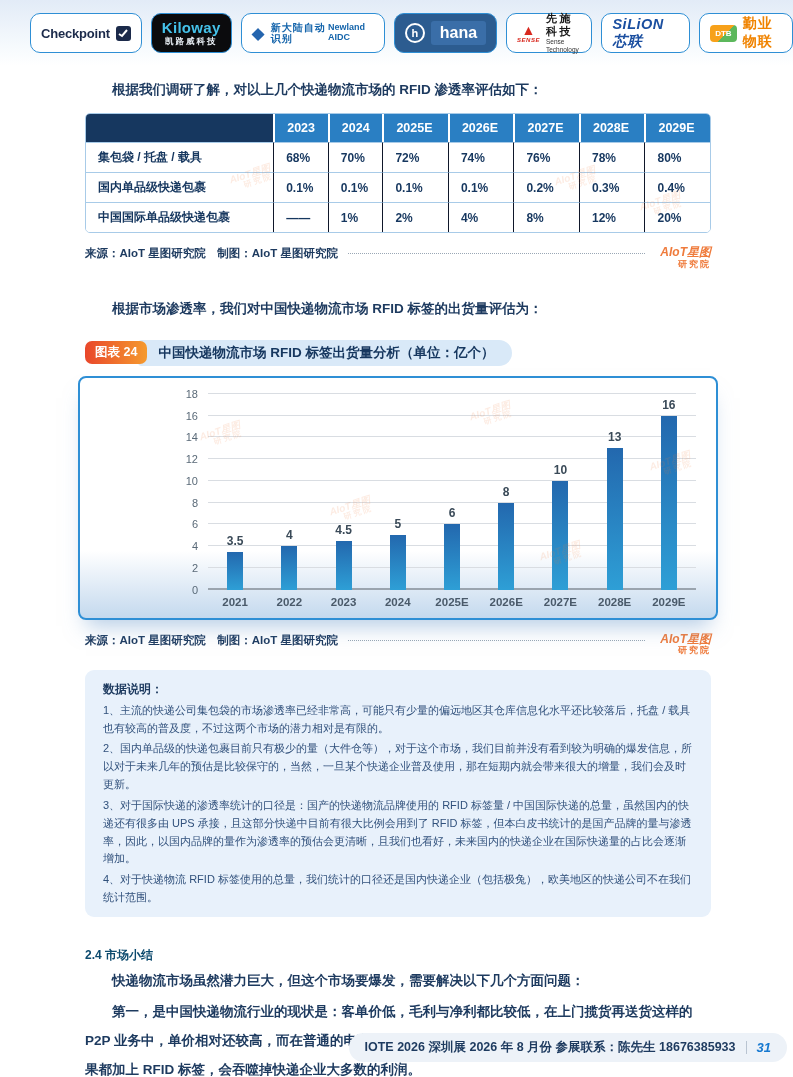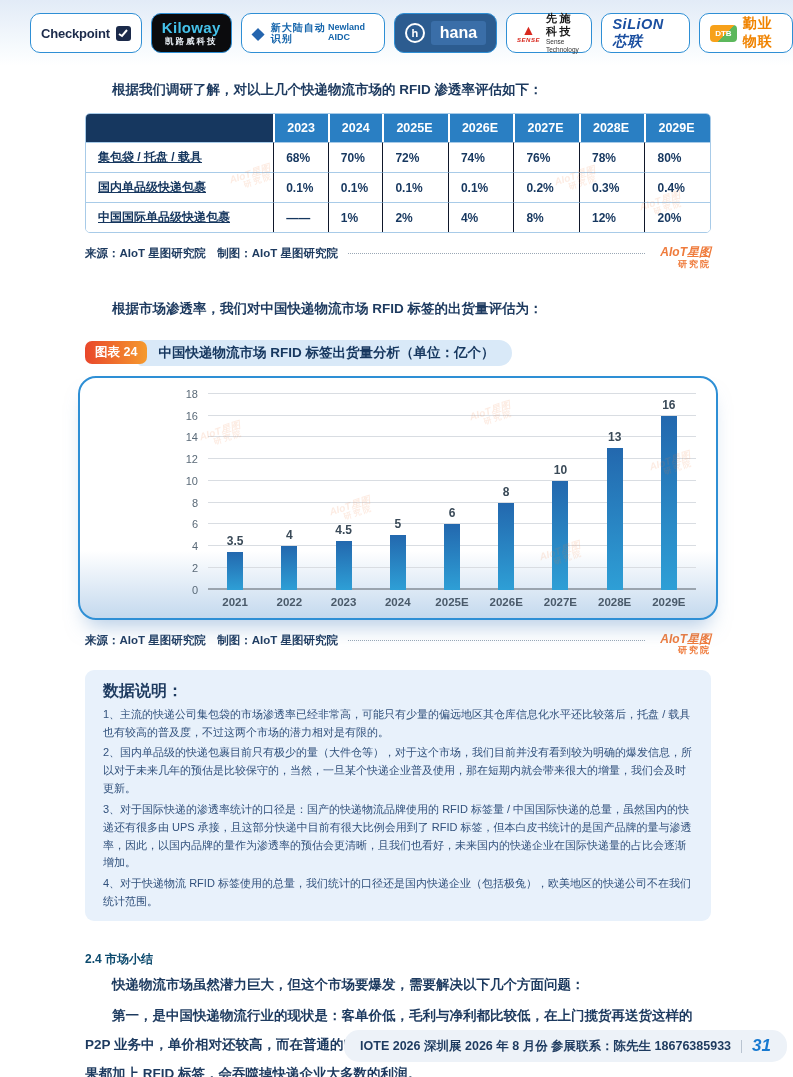--- a/index.html
+++ b/index.html
@@ -42,62 +42,62 @@
 
   .fig-header { display:flex; align-items:center; margin-top:16px; position:relative; }
   .fig-badge { z-index:2; background:linear-gradient(90deg,#e9472b,#f59a2e); color:#fff; font-weight:800; font-size:12.5px; padding:3px 10px; border-radius:7px; white-space:nowrap; }
   .fig-title { background:#d9e9f8; color:#16375f; font-weight:800; font-size:13.5px; padding:4px 18px 4px 20px; border-radius:4px 14px 14px 4px; margin-left:-9px; }
 
   
   table.pen { width:100%; border-collapse:separate; border-spacing:0; margin-top:9px; border:1px solid #a8cbe8; border-radius:5px; overflow:hidden; font-size:12px; }
   table.pen th { color:#fff; font-weight:800; font-size:12.5px; text-align:left; padding:7px 0 7px 12px; background:#2a7fc3; border-left:2px solid #fff; }
   table.pen th.corner { background:#16375f; border-left:none; width:30%; }
   table.pen td { color:#16375f; font-weight:600; padding:6px 0 6px 12px; border-top:1px solid #a8cbe8; border-left:1px solid #0f172a; background:#fff; }
-  table.pen td.lbl { border-left:none;text-decoration:underline; }
+  table.pen td.lbl { border-left:none; }
 
   .source-row { display:flex; align-items:flex-start; margin-top:13px; }
   .source-tx { font-size:11.5px; font-weight:700; color:#1d3a5f; white-space:nowrap; }
   .dotline { flex:1; border-bottom:1.5px dotted #9aa7b5; margin:7px 10px 0 10px; }
   .aiot-logo { display:flex; flex-direction:column; align-items:flex-end; line-height:1.1; min-width:56px; }
   .aiot-1 { color:#ef7b3c; font-weight:800; font-size:12px; font-style:italic; }
   .aiot-2 { color:#ef7b3c; font-weight:700; font-size:9px; letter-spacing:2px; }
 
   .para.mid { margin-top:26px; }
 
   
-  .chart-card { margin:10px -7px 0 -7px; border:2px solid #2e8fd5; border-radius:18px;
+  .chart-card { margin:10px -7px 0 -7px; border:2px solid #2e8fd5; border-radius:8px;
     background:linear-gradient(180deg,#ffffff 72%,#c4d9ee 100%);
     box-shadow:0 14px 20px -8px rgba(110,155,205,.5);
     padding:16px 20px 10px 20px; height:244px; position:relative; }
   .chart-inner { display:flex; height:196px; padding:0 0 0 72px; }
   .y-axis { display:flex; flex-direction:column; justify-content:space-between; align-items:flex-end; width:26px; height:208px; margin-top:-6px; font-size:11px; color:#5a6a78; }
   .plot { position:relative; flex:1; margin-left:10px; height:196px; }
   .gridline { position:absolute; left:0; right:0; height:1px; background:#d9dde2; }
   .gridline.axis { background:#9aa4ae; height:1.5px; }
   .bars { position:absolute; inset:0; display:flex; justify-content:space-around; align-items:flex-end; z-index:2; }
   .bar-col { display:flex; flex-direction:column; align-items:center; justify-content:flex-end; height:100%; width:48px; }
   .bar-val { font-size:12px; font-weight:600; color:#3a4a58; margin-bottom:4px; }
   .bar { width:16px; background:linear-gradient(180deg,#2368ae 0%,#2e9fd6 100%); }
   .x-axis { display:flex; justify-content:space-around; padding-left:108px; margin-top:6px; }
   .x-axis span { width:48px; text-align:center; font-size:11.5px; font-weight:600; color:#4a5a6a; }
 
   
   .notes { background:#e8f1fb; border-radius:9px; margin-top:14px; padding:11px 18px 10px 18px; }
-  .notes-h { font-size:16px; font-weight:800; color:#1d3a5f; margin-bottom:4px; }
+  .notes-h { font-size:12px; font-weight:800; color:#1d3a5f; margin-bottom:4px; }
   .note-item { font-size:11px; font-weight:500; color:#31517c; line-height:1.62; margin-top:3px; }
 
   .sec-h { margin-top:30px; color:#0c4a6e; font-weight:800; font-size:12px; }
   .para.body { margin-top:2px; line-height:2.15; }
 
   
   .footer { position:absolute; right:6px; bottom:15px; }
   .footer-pill { display:flex; align-items:center; background:#edf2f8; border-radius:15px; padding:6px 16px; gap:10px; }
   .footer-tx { font-size:12.5px; font-weight:800; color:#1d3a5f; }
   .footer-div { width:1px; height:13px; background:#b9c4d1; }
-  .footer-pg { font-size:17px; font-weight:800; font-style:italic; color:#1779d0; }
+  .footer-pg { font-size:13px; font-weight:800; font-style:italic; color:#1779d0; }
 
   
   .wm { position:absolute; transform:rotate(-18deg); opacity:.14; color:#ef7b3c; font-weight:800; line-height:1.1; pointer-events:none; z-index:3; }
   .wm .l1 { font-size:10px; font-style:italic; display:block; }
   .wm .l2 { font-size:8px; letter-spacing:2px; display:block; text-align:right; }
 </style>
 </head>
 <body>
 
 <div class="page">

